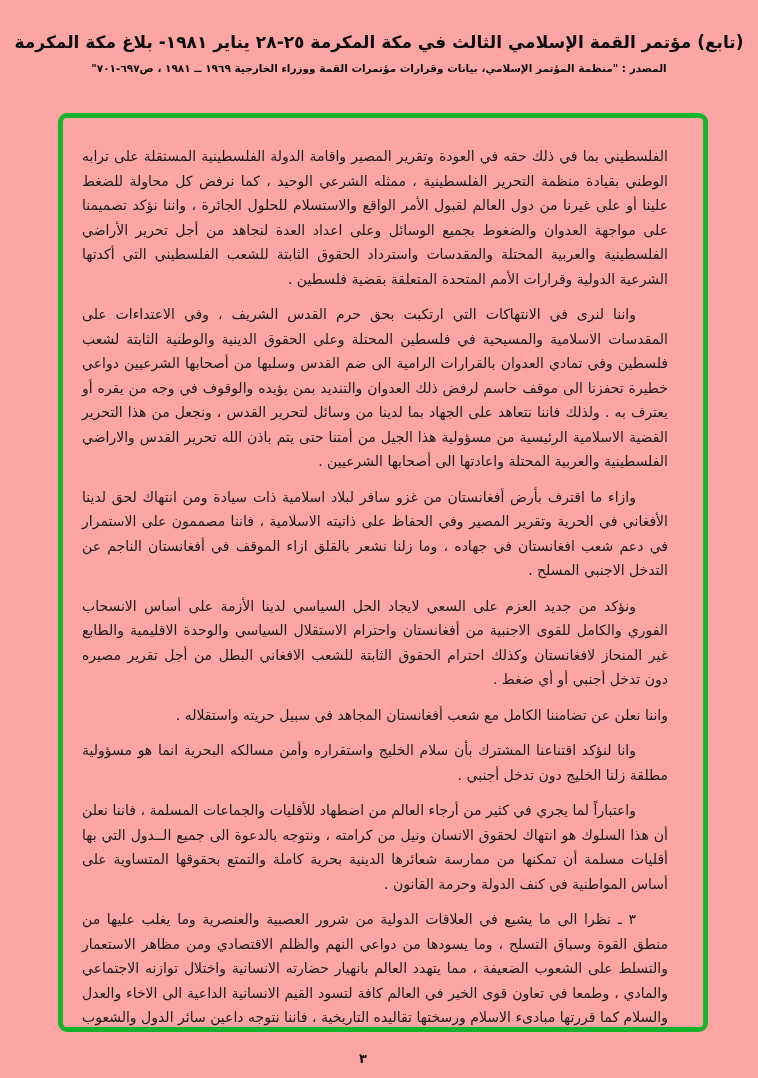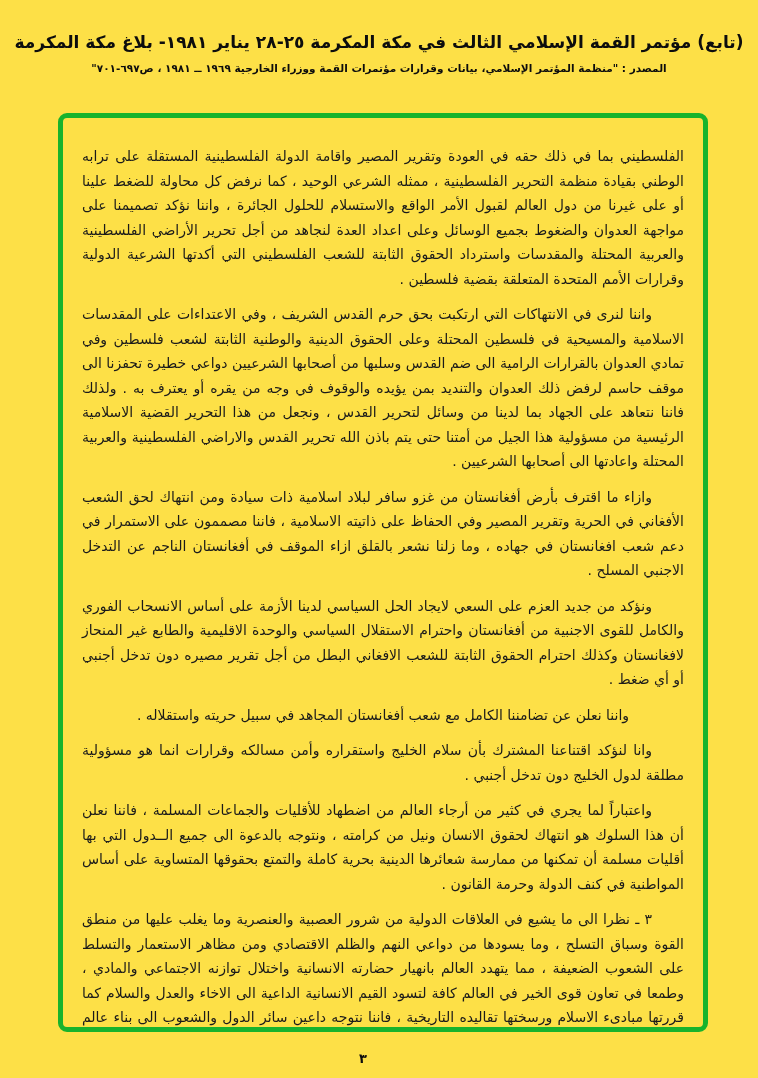--- a/index.html
+++ b/index.html
@@ -5,21 +5,21 @@
   html, body {
     margin: 0;
     padding: 0;
     background: #e8e8e8;
   }
   .page {
     position: relative;
     width: 758px;
     height: 1078px;
     margin: 0 auto;
-    background: #fde047;
+    background: #fca5a5;
     font-family: "DejaVu Sans", sans-serif;
     color: #161616;
     overflow: hidden;
   }
   .header {
     position: absolute;
     top: 30px;
     left: 0;
     right: 0;
     text-align: center;
@@ -39,41 +39,41 @@
   }
   .green-box {
     position: absolute;
     left: 58px;
     top: 113px;
     width: 650px;
     height: 919px;
     box-sizing: border-box;
     border: 5px solid #18b32c;
     border-radius: 9px;
-    padding: 26px 19px 14px 19px;
+    padding: 26px 35px 14px 19px;
     overflow: hidden;
     background: transparent;
   }
   .doc-body {
     direction: rtl;
     text-align: justify;
     font-size: 14px;
     line-height: 24.5px;
     color: #1a1a1a;
   }
   .doc-body p.para {
     margin: 0 0 11px 0;
     text-indent: 32px; 
   }
   .doc-body p.para.no-indent {
     text-indent: 0;
   }
   .doc-body p.para.center {
     text-indent: 0;
-    text-align: center;
+    text-align: right;
   }
   .page-num {
     position: absolute;
     bottom: 12px;
     left: 0;
     right: 32px;
     text-align: center;
     font-size: 13px;
     font-weight: bold;
     color: #0d0d0d;
@@ -86,24 +86,24 @@
 
   <div class="header">
     <div class="header-title">(تابع) مؤتمر القمة الإسلامي الثالث في مكة المكرمة ٢٥-٢٨ يناير ١٩٨١- بلاغ مكة المكرمة</div>
     <div class="header-source">المصدر : "منظمة المؤتمر الإسلامي، بيانات وقرارات مؤتمرات القمة ووزراء الخارجية ١٩٦٩ ــ ١٩٨١ ، ص٦٩٧-٧٠١"</div>
   </div>
 
   <div class="green-box">
     <div class="doc-body" id="paragraphs-container">
         <p class="para no-indent">الفلسطيني بما في ذلك حقه في العودة وتقرير المصير واقامة الدولة الفلسطينية المستقلة على ترابه الوطني بقيادة منظمة التحرير الفلسطينية ، ممثله الشرعي الوحيد ، كما نرفض كل محاولة للضغط علينا أو على غيرنا من دول العالم لقبول الأمر الواقع والاستسلام للحلول الجائرة ، واننا نؤكد تصميمنا على مواجهة العدوان والضغوط بجميع الوسائل وعلى اعداد العدة لنجاهد من أجل تحرير الأراضي الفلسطينية والعربية المحتلة والمقدسات واسترداد الحقوق الثابتة للشعب الفلسطيني التي أكدتها الشرعية الدولية وقرارات الأمم المتحدة المتعلقة بقضية فلسطين .</p>
         <p class="para">واننا لنرى في الانتهاكات التي ارتكبت بحق حرم القدس الشريف ، وفي الاعتداءات على المقدسات الاسلامية والمسيحية في فلسطين المحتلة وعلى الحقوق الدينية والوطنية الثابتة لشعب فلسطين وفي تمادي العدوان بالقرارات الرامية الى ضم القدس وسلبها من أصحابها الشرعيين دواعي خطيرة تحفزنا الى موقف حاسم لرفض ذلك العدوان والتنديد بمن يؤيده والوقوف في وجه من يقره أو يعترف به . ولذلك فاننا نتعاهد على الجهاد بما لدينا من وسائل لتحرير القدس ، ونجعل من هذا التحرير القضية الاسلامية الرئيسية من مسؤولية هذا الجيل من أمتنا حتى يتم باذن الله تحرير القدس والاراضي الفلسطينية والعربية المحتلة واعادتها الى أصحابها الشرعيين .</p>
-        <p class="para">وازاء ما اقترف بأرض أفغانستان من غزو سافر لبلاد اسلامية ذات سيادة ومن انتهاك لحق الشعب الأفغاني في الحرية وتقرير المصير وفي الحفاظ على ذاتيته الاسلامية ، فاننا مصممون على الاستمرار في دعم شعب افغانستان في جهاده ، وما زلنا نشعر بالقلق ازاء الموقف في أفغانستان الناجم عن التدخل الاجنبي المسلح .</p>
+        <p class="para">وازاء ما اقترف بأرض أفغانستان من غزو سافر لبلاد اسلامية ذات سيادة ومن انتهاك لحق لدينا الأفغاني في الحرية وتقرير المصير وفي الحفاظ على ذاتيته الاسلامية ، فاننا مصممون على الاستمرار في دعم شعب افغانستان في جهاده ، وما زلنا نشعر بالقلق ازاء الموقف في أفغانستان الناجم عن التدخل الاجنبي المسلح .</p>
         <p class="para">ونؤكد من جديد العزم على السعي لايجاد الحل السياسي لدينا الأزمة على أساس الانسحاب الفوري والكامل للقوى الاجنبية من أفغانستان واحترام الاستقلال السياسي والوحدة الاقليمية والطابع غير المنحاز لافغانستان وكذلك احترام الحقوق الثابتة للشعب الافغاني البطل من أجل تقرير مصيره دون تدخل أجنبي أو أي ضغط .</p>
         <p class="para center">واننا نعلن عن تضامننا الكامل مع شعب أفغانستان المجاهد في سبيل حريته واستقلاله .</p>
-        <p class="para">وانا لنؤكد اقتناعنا المشترك بأن سلام الخليج واستقراره وأمن مسالكه وقرارات انما هو مسؤولية مطلقة لدول الخليج دون تدخل أجنبي .</p>
+        <p class="para">وانا لنؤكد اقتناعنا المشترك بأن سلام الخليج واستقراره وأمن مسالكه البحرية انما هو مسؤولية مطلقة زلنا الخليج دون تدخل أجنبي .</p>
         <p class="para">واعتباراً لما يجري في كثير من أرجاء العالم من اضطهاد للأقليات والجماعات المسلمة ، فاننا نعلن أن هذا السلوك هو انتهاك لحقوق الانسان ونيل من كرامته ، ونتوجه بالدعوة الى جميع الــدول التي بها أقليات مسلمة أن تمكنها من ممارسة شعائرها الدينية بحرية كاملة والتمتع بحقوقها المتساوية على أساس المواطنية في كنف الدولة وحرمة القانون .</p>
         <p class="para">٣ ـ نظرا الى ما يشيع في العلاقات الدولية من شرور العصبية والعنصرية وما يغلب عليها من منطق القوة وسباق التسلح ، وما يسودها من دواعي النهم والظلم الاقتصادي ومن مظاهر الاستعمار والتسلط على الشعوب الضعيفة ، مما يتهدد العالم بانهيار حضارته الانسانية واختلال توازنه الاجتماعي والمادي ، وطمعا في تعاون قوى الخير في العالم كافة لتسود القيم الانسانية الداعية الى الاخاء والعدل والسلام كما قررتها مبادىء الاسلام ورسختها تقاليده التاريخية ، فاننا نتوجه داعين سائر الدول والشعوب الى بناء عالم قوامه صدق النية وتضافر الجهود حتى</p>
       </div>
   </div>
 
   <div class="page-num">٣</div>
 
 </div>
 
 </body></html>

